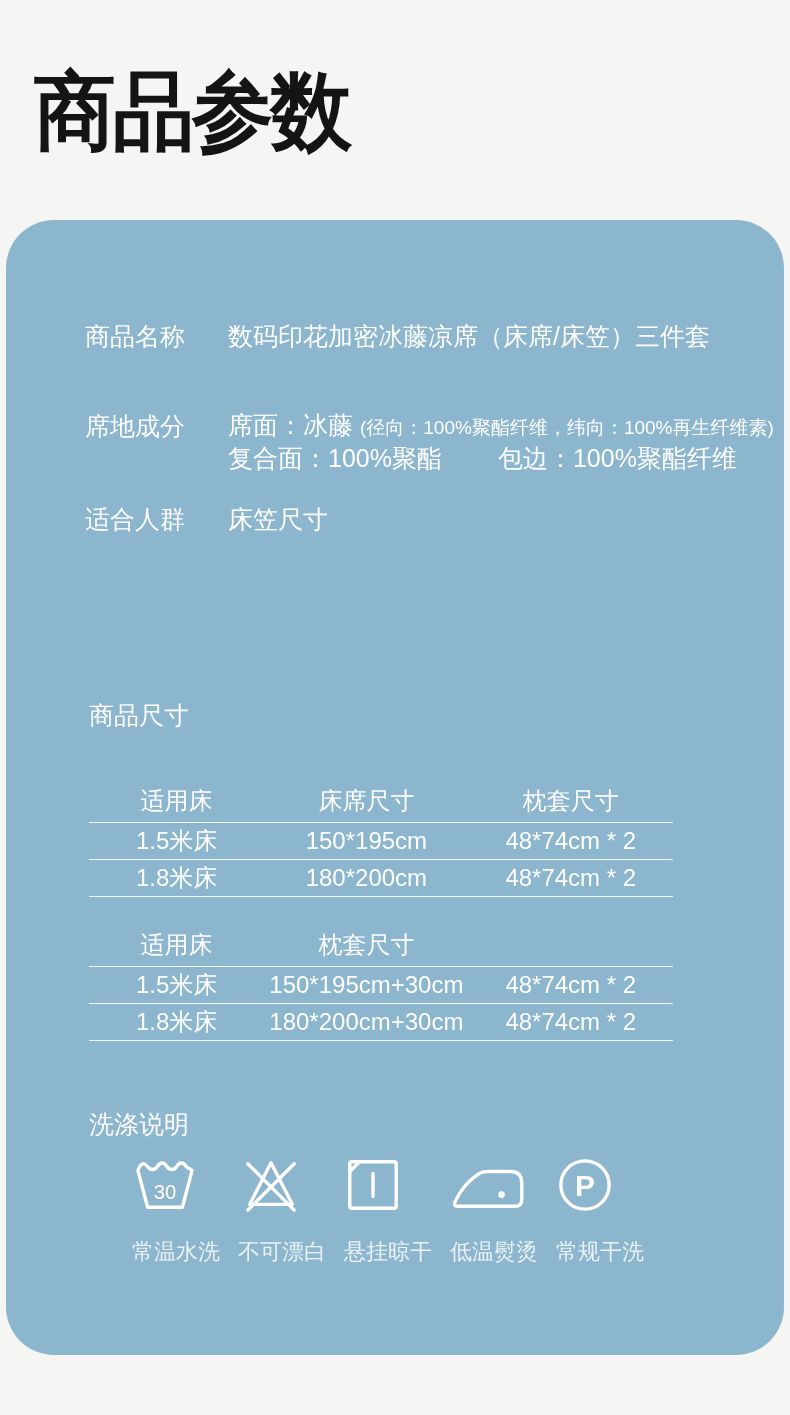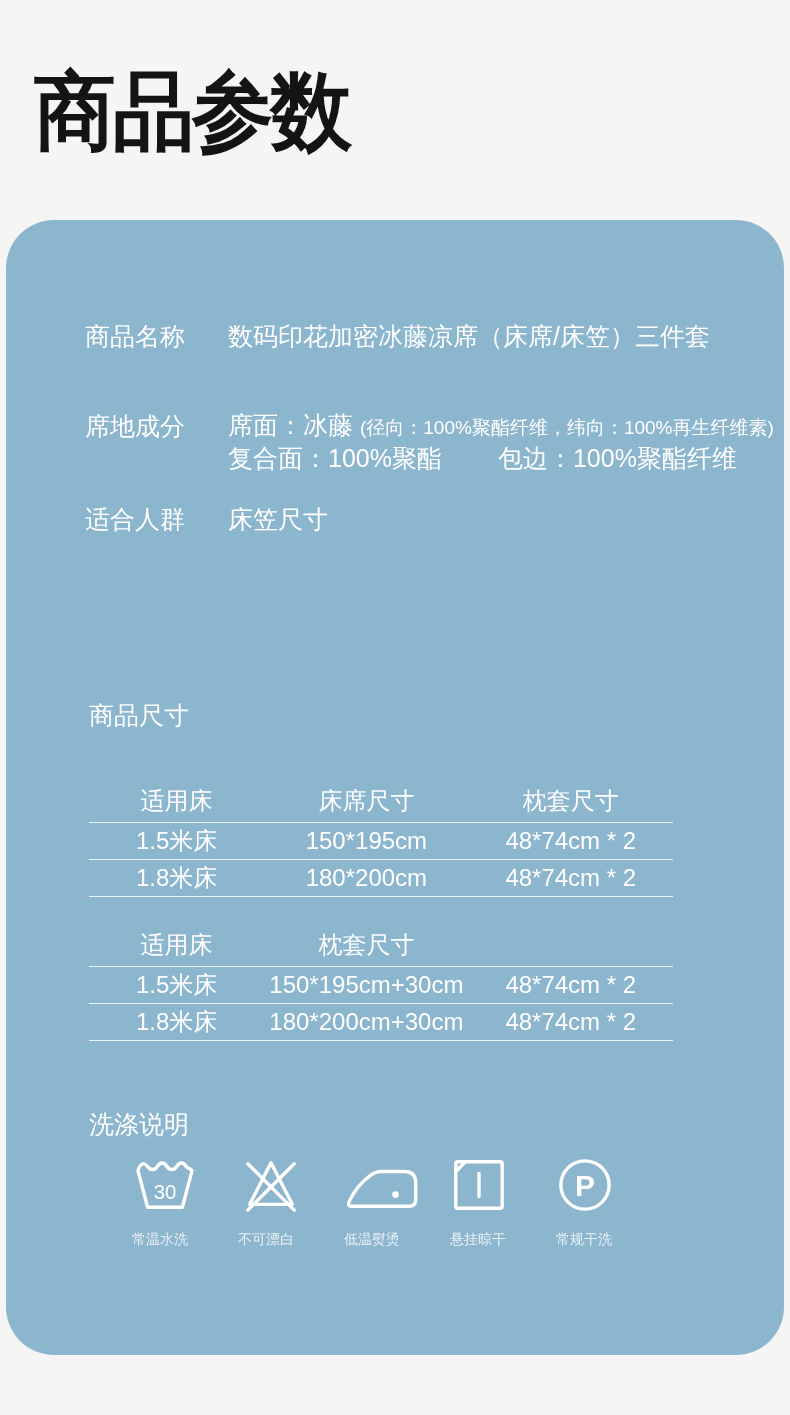--- a/index.html
+++ b/index.html
@@ -55,21 +55,21 @@
   }
   .care-item{
     display:flex;flex-direction:column;align-items:flex-start;
     width:100px;
   }
   .care-iconbox{
     height:64px;display:flex;align-items:center;justify-content:center;
   }
   .care-iconbox svg{display:block;}
   .care-label{
-    margin-top:14px;font-size:14px;color:rgba(255,255,255,0.82);
+    margin-top:20px;font-size:22px;color:rgba(255,255,255,0.82);
     white-space:nowrap;
   }
   svg .ln{fill:none;stroke:#ffffff;stroke-width:3.5;stroke-linecap:round;stroke-linejoin:round;}
   svg text{fill:#ffffff;font-family:"Liberation Sans", sans-serif;}
 </style>
 </head>
 <body>
 
 <div class="page-title">商品参数</div>
 
@@ -151,37 +151,37 @@
           <path class="ln" d="M34 7 L12 50 L56 50 Z"></path>
           <path class="ln" d="M10 8 L58 56"></path>
           <path class="ln" d="M58 8 L10 56"></path>
         </svg>
       </div>
       <div class="care-label">不可漂白</div>
     </div>
 
     <div class="care-item">
       <div class="care-iconbox">
-        <svg width="78" height="54" viewBox="0 0 80 56">
-          <path class="ln" d="M7 50 Q3 50 5 45 Q13 28 27 18 Q32 14 39 14 L62 14 Q74 14 74 26 L74 43 Q74 50 67 50 Z"></path>
-          <circle cx="53" cy="38" r="3.4" fill="#ffffff"></circle>
-        </svg>
-      </div>
-      <div class="care-label">低温熨烫</div>
-    </div>
-
-    <div class="care-item">
-      <div class="care-iconbox">
         <svg width="58" height="58" viewBox="0 0 60 60">
           <rect class="ln" x="6" y="6" width="48" height="48" rx="2"></rect>
           <path class="ln" d="M30 18 L30 42"></path>
           <path class="ln" d="M6 16 L16 6"></path>
         </svg>
       </div>
       <div class="care-label">悬挂晾干</div>
+    </div>
+
+    <div class="care-item">
+      <div class="care-iconbox">
+        <svg width="78" height="54" viewBox="0 0 80 56">
+          <path class="ln" d="M7 50 Q3 50 5 45 Q13 28 27 18 Q32 14 39 14 L62 14 Q74 14 74 26 L74 43 Q74 50 67 50 Z"></path>
+          <circle cx="53" cy="38" r="3.4" fill="#ffffff"></circle>
+        </svg>
+      </div>
+      <div class="care-label">低温熨烫</div>
     </div>
 
     <div class="care-item">
       <div class="care-iconbox">
         <svg width="58" height="58" viewBox="0 0 60 60">
           <circle class="ln" cx="30" cy="30" r="25"></circle>
           <text x="30" y="41" font-size="31" font-weight="bold" text-anchor="middle">P</text>
         </svg>
       </div>
       <div class="care-label">常规干洗</div>

